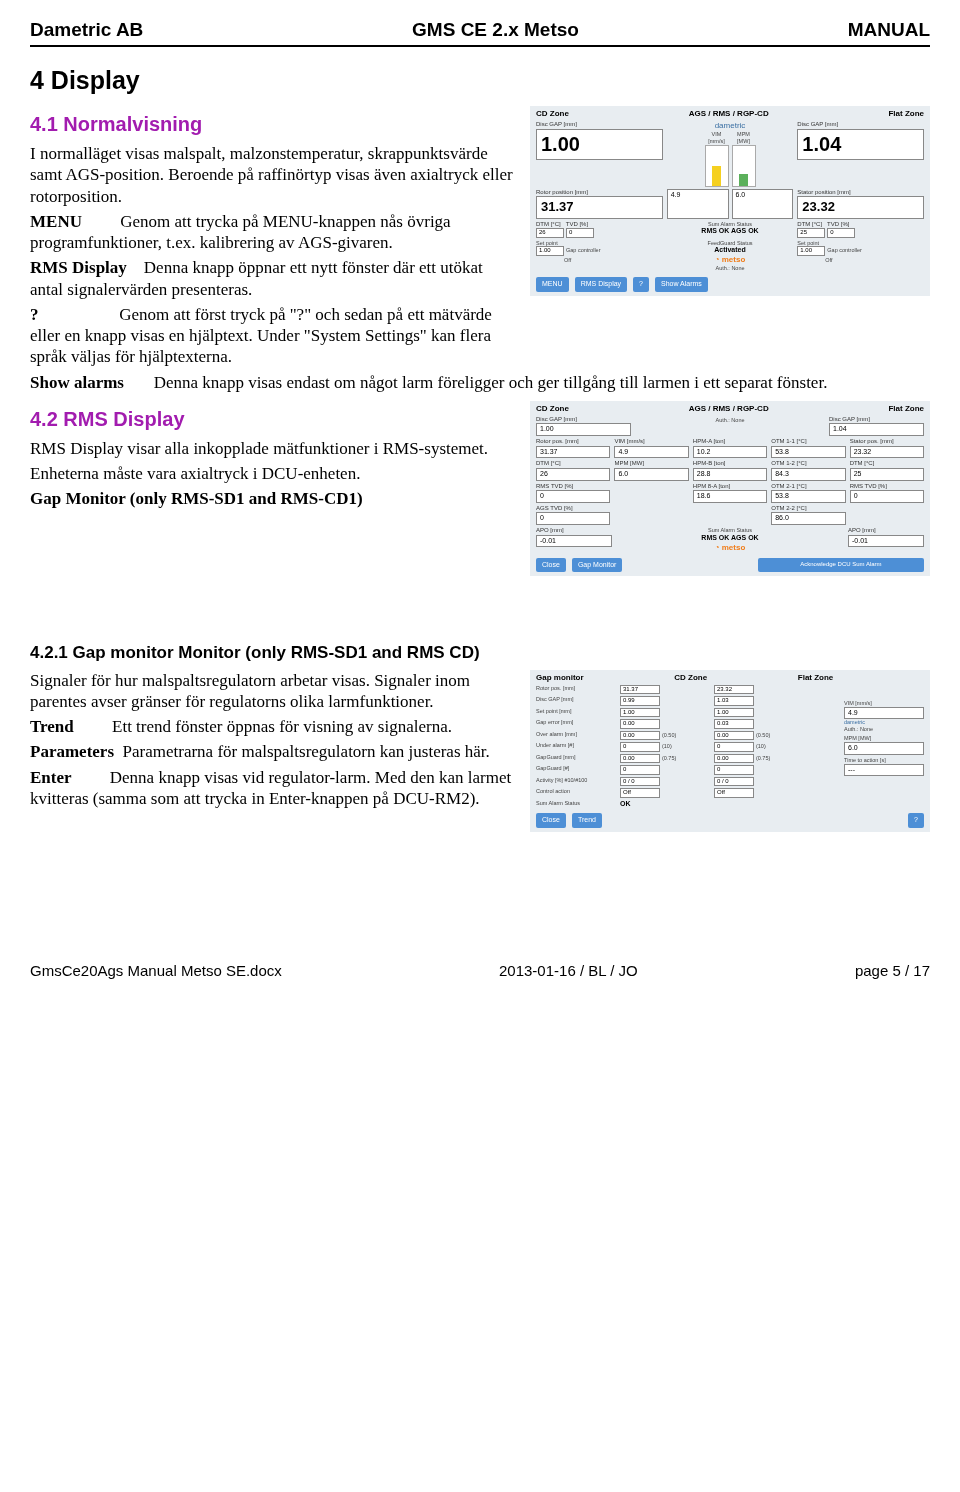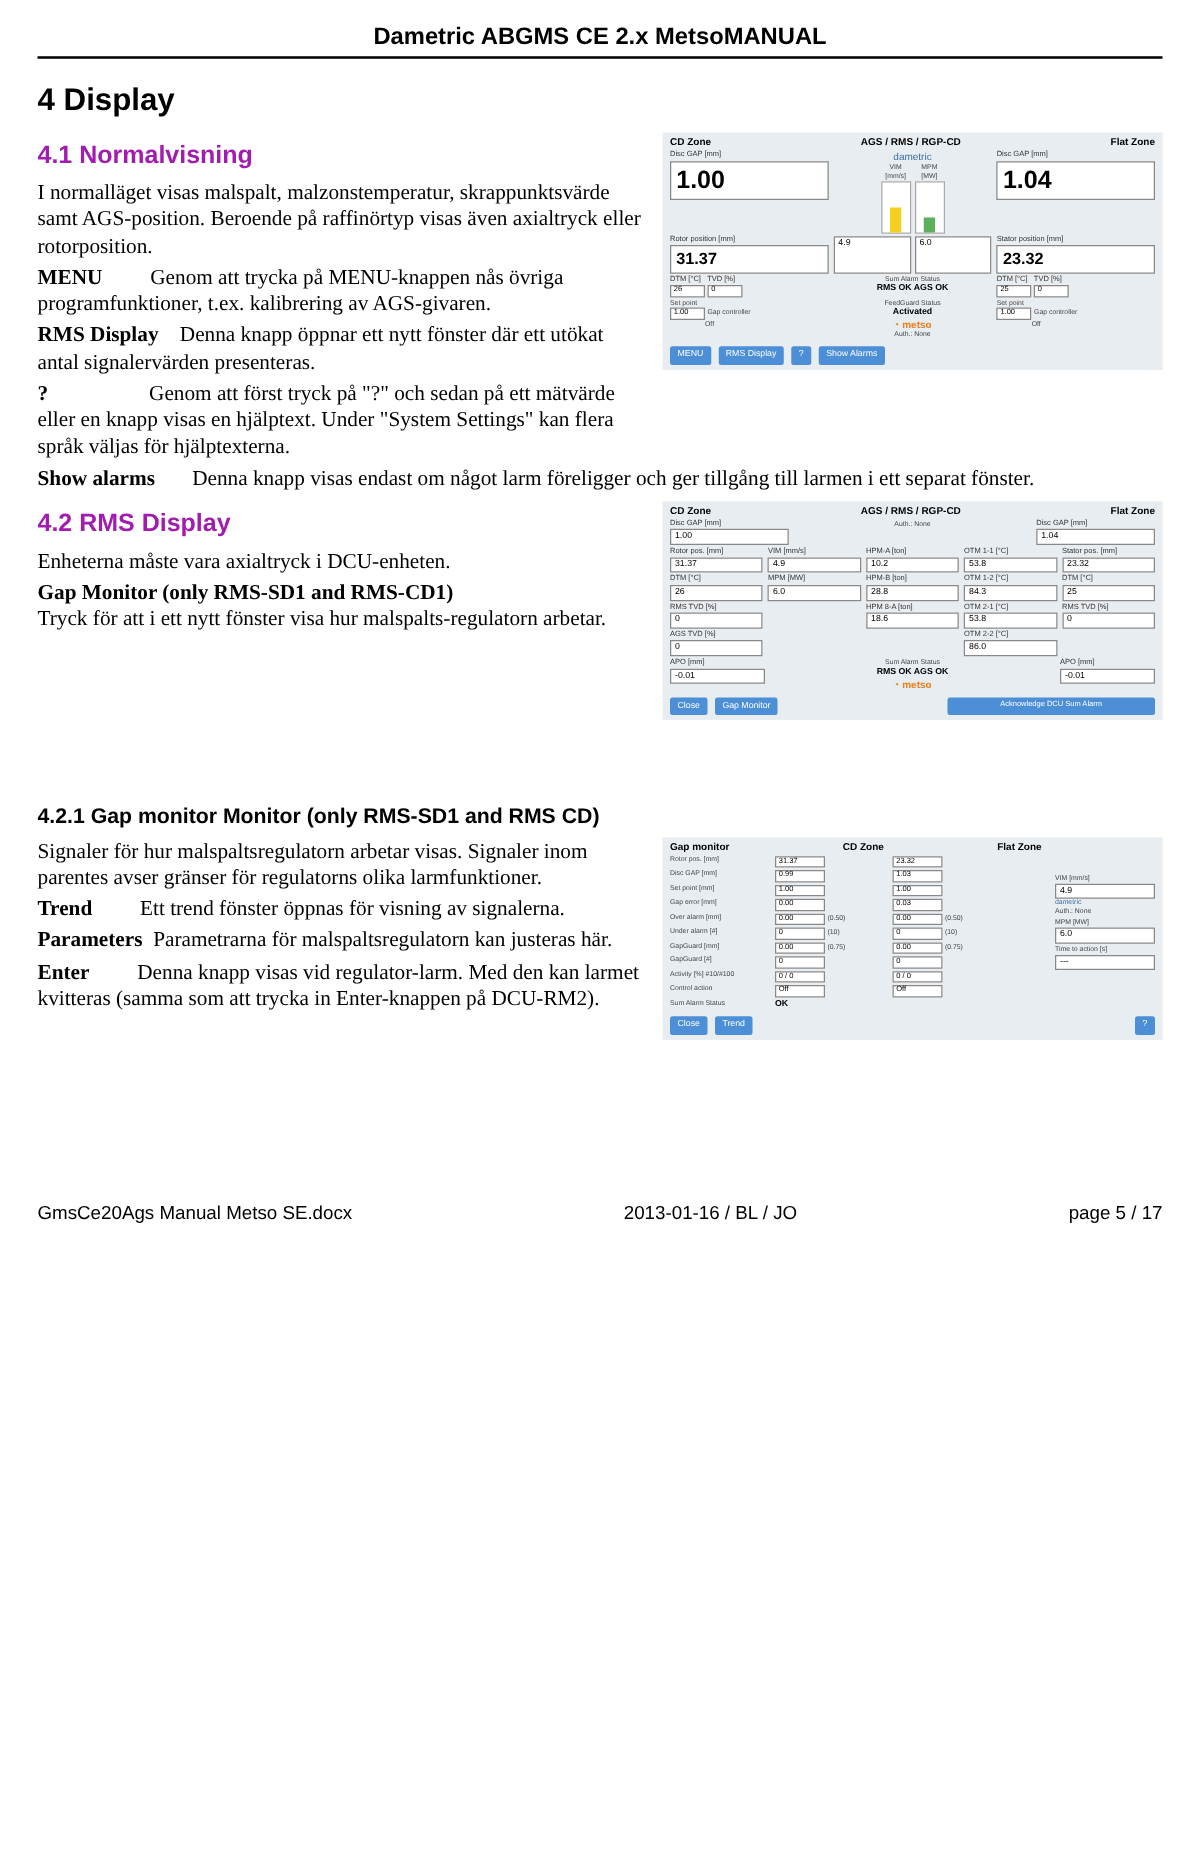--- a/index.html
+++ b/index.html
@@ -8,21 +8,21 @@
     padding: 18px 30px 10px 30px;
     width: 960px;
     box-sizing: border-box;
     font-size: 17px;
     line-height: 1.25;
     color: #000;
     background: #fff;
   }
   .hdrline {
     display: flex;
-    justify-content: center;
+    justify-content: space-between;
     font-family: Arial, sans-serif;
     font-weight: bold;
     font-size: 19px;
     border-bottom: 2px solid #000;
     padding-bottom: 3px;
     margin-bottom: 18px;
   }
   h1 {
     font-family: Arial, sans-serif;
     font-size: 25px;
@@ -219,24 +219,24 @@
 </div>
 
 <p class="para">
   <b class="term">Show alarms</b>
   &nbsp;&nbsp;&nbsp;&nbsp;&nbsp;&nbsp;<span>Denna knapp visas endast om något larm föreligger och ger tillgång till larmen i ett separat fönster.</span>
 </p>
 
 <div class="sec42wrap">
   <div class="textcol">
     <h2 class="sub">4.2   RMS Display</h2>
+    <p class="para">RMS Display visar alla inkopplade mätfunktioner i RMS-systemet.</p>
     <p class="para">Enheterna måste vara axialtryck i DCU-enheten.</p>
     <p class="para">
       <b class="term">Gap Monitor (only RMS-SD1 and RMS-CD1)</b><br>
-      <span>Tryck för att i ett nytt fönster visa hur malspalts-regulatorn arbetar.</span>
     </p>
   </div>
 
   <div class="fig">
     <div class="panel" style="width:400px;">
       <div class="hdr">
         <span>CD Zone</span>
         <span>AGS / RMS / RGP-CD</span>
         <span>Flat Zone</span>
       </div>

